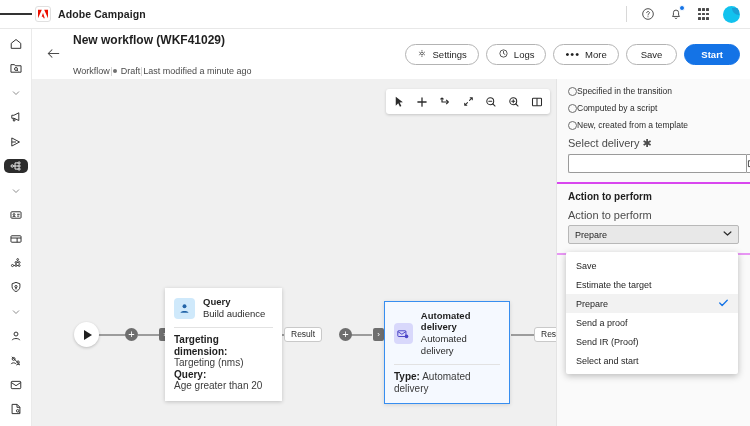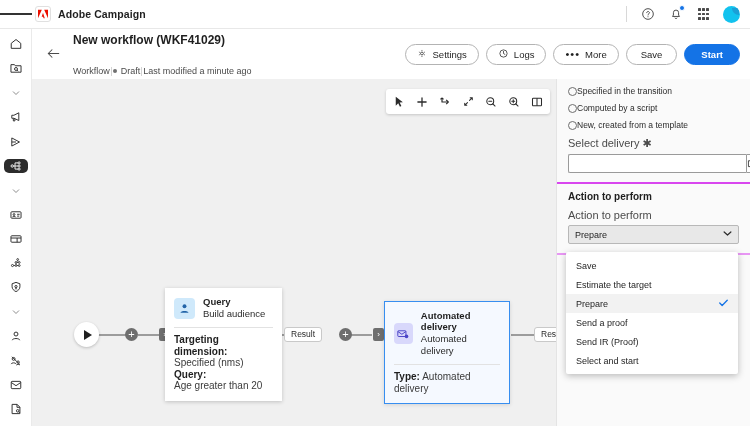--- a/index.html
+++ b/index.html
@@ -423,21 +423,21 @@
             </svg>
         </div>
         <div>
           <div class="node-t1">Query</div>
           <div class="node-t2">Build audience</div>
         </div>
       </div>
       <div class="node-rule"></div>
       <div class="node-body">
         <div><b>Targeting dimension:</b></div>
-        <div>Specified (nms)</div>
+        <div>Targeting (nms)</div>
         <div><b>Query:</b></div>
         <div>Age greater than 20</div>
       </div>
     </div>
 
     <div class="pill" style="left:252px;">Result</div>
     <div class="plusnode" style="left:307px;">+</div>
     <div class="chev" style="left:341px;">›</div>
 
     <div class="node selected" style="left:352px;top:222px;width:126px;">

